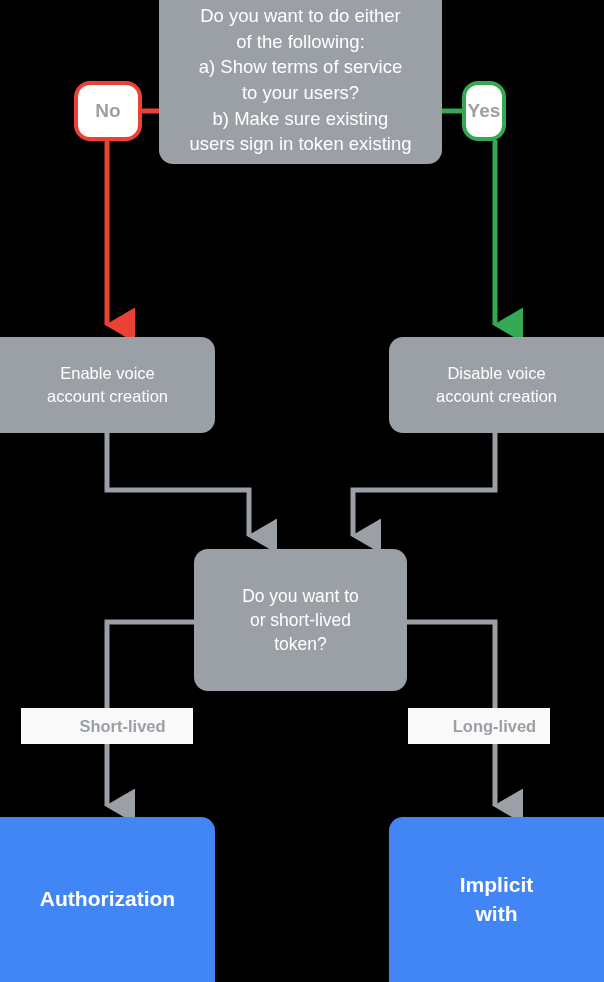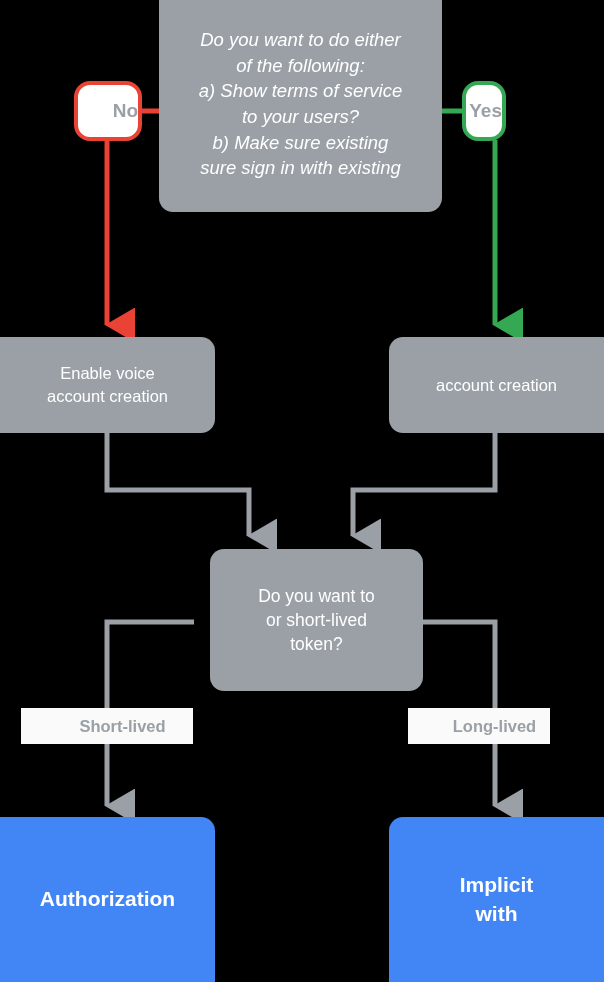--- a/index.html
+++ b/index.html
@@ -38,36 +38,35 @@
     background: #4285f4;
     border-radius: 14px;
     font-weight: bold;
   }
 
   
   #decision-one {
     left: 159px;
     top: 0px;
     width: 283px;
-    height: 212px;
+    height: 164px;
     border-radius: 0 0 14px 14px;
     font-size: 18.5px;
     padding: 4px 14px 8px 14px;
-    font-style: italic;
   }
   #decision-one .txt { width: 100%; }
 
   
   .pill {
     position: absolute;
     box-sizing: border-box;
     background: #ffffff;
     display: flex;
     align-items: center;
-    justify-content: flex-end;
+    justify-content: center;
     font-size: 19px;
     font-weight: bold;
     color: #9aa0a6;
     border-radius: 16px;
     z-index: 5;
   }
   #pill-no {
     left: 74px;
     top: 81px;
     width: 68px;
@@ -101,21 +100,20 @@
   }
 
   
   #decision-two {
     left: 194px;
     top: 549px;
     width: 213px;
     height: 142px;
     font-size: 17.5px;
     padding: 0 10px;
-    margin-left: 16px;
   }
 
   
   .edge-label {
     position: absolute;
     box-sizing: border-box;
     background: #fafafa;
     color: #9aa0a6;
     font-size: 16.5px;
     font-weight: bold;
@@ -203,41 +201,42 @@
     <path d="M407,622 L495,622 L495,806" fill="none" stroke="#9aa0a6" stroke-width="5" marker-end="url(#arrow-gray)"></path>
   </svg>
 
   <div class="node gray-node" id="decision-one">
     <div class="txt">
       <div>Do you want to do either</div>
       <div>of the following:</div>
       <div>a) Show terms of service</div>
       <div>to your users?</div>
       <div>b) Make sure existing</div>
-      <div>sure sign in with existing</div>
+      <div>users sign in token existing</div>
     </div>
   </div>
 
   <div class="pill" id="pill-no">
     <span>No</span>
   </div>
 
   <div class="pill" id="pill-yes">
     <span>Yes</span>
   </div>
 
   <div class="node gray-node" id="enable-box">
     <div>
       <div>Enable voice</div>
       <div>account creation</div>
     </div>
   </div>
 
   <div class="node gray-node" id="disable-box">
     <div>
+      <div>Disable voice</div>
       <div>account creation</div>
     </div>
   </div>
 
   <div class="node gray-node" id="decision-two">
     <div>
       <div>Do you want to</div>
       <div>or short-lived</div>
       <div>token?</div>
     </div>

